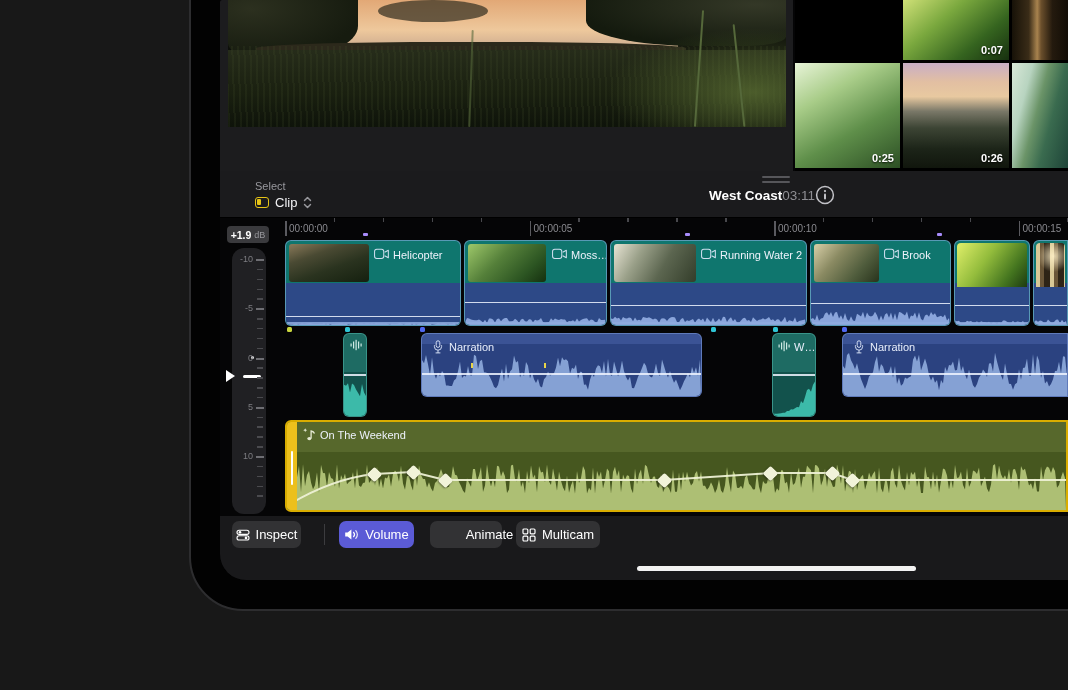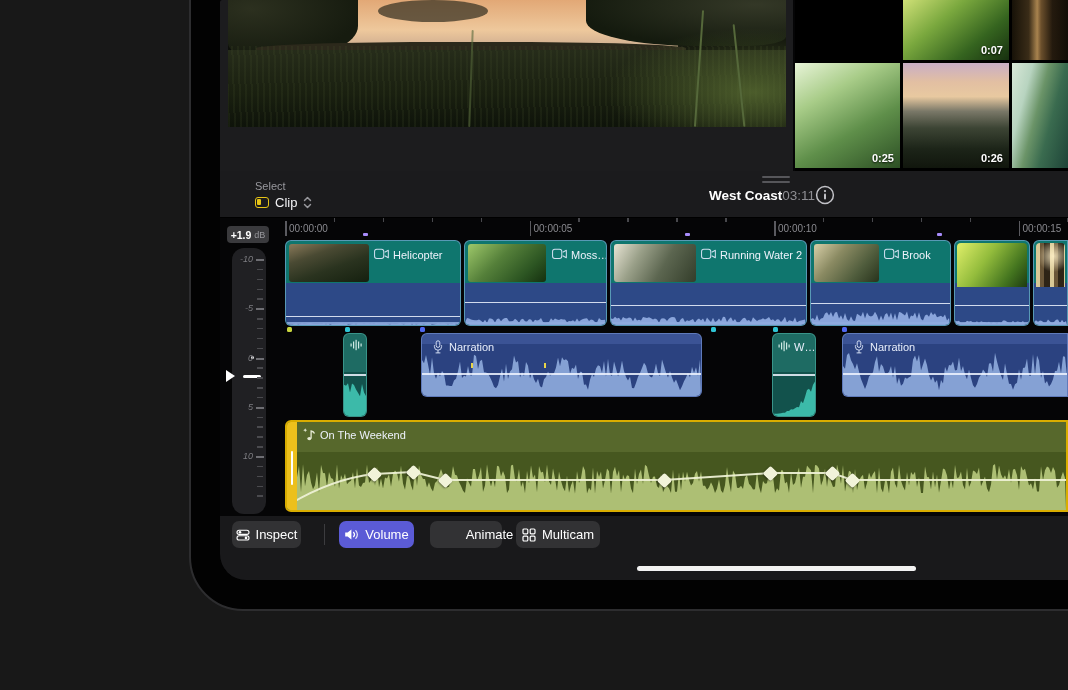--- a/index.html
+++ b/index.html
@@ -66,21 +66,21 @@
   .ticklbl{position:absolute;top:223px;font-size:10px;color:#8a8a8f;}
   .rmark{position:absolute;top:233px;width:5px;height:3px;border-radius:1px;background:#a78bfa;}
   .cmark{position:absolute;top:327px;width:5px;height:5px;border-radius:1.5px;}
   
   .fader-badge{position:absolute;left:7px;top:226px;width:42px;height:17px;background:#3a3a3d;border-radius:4px;
     display:flex;align-items:center;justify-content:center;gap:3px;}
   .fader-val{color:#fff;font-size:10.5px;font-weight:bold;} .fader-unit{color:#98989d;font-size:9px;}
   .fader-panel{position:absolute;left:12px;top:248px;width:34px;height:266px;background:#202023;border-radius:12px;}
   .ftickm{position:absolute;left:25px;width:6px;height:1.5px;background:#4a4a4e;}
   .ftickM{position:absolute;left:24px;width:8px;height:2px;background:#6e6e73;}
-  .ftlbl{position:absolute;left:0;width:21px;text-align:right;font-size:9px;color:#7c7c81;transform:translateY(-5px);font-style:italic;}
+  .ftlbl{position:absolute;left:0;width:21px;text-align:right;font-size:9px;color:#7c7c81;transform:translateY(-5px);}
   .fdot{position:absolute;left:19px;top:108px;width:3px;height:3px;border-radius:50%;background:#e8e8ea;}
   .fhandle{position:absolute;left:11px;top:127px;width:18px;height:2.5px;background:#fff;border-radius:2px;cursor:grab;}
   .fpointer{position:absolute;left:6px;top:370px;width:0;height:0;border-top:6px solid transparent;
     border-bottom:6px solid transparent;border-left:9px solid #fff;}
   
   .clip{position:absolute;border-radius:6px;box-sizing:border-box;overflow:hidden;cursor:pointer;}
   .vclip{top:240px;height:86px;background:#0f766e;border:1px solid rgba(150,182,240,.55);}
   .aclip{top:333px;height:64px;background:#3b5395;border:1px solid rgba(140,170,230,.45);}
   .tclip{top:333px;height:84px;background:#1e6b63;border:1px solid rgba(90,200,185,.45);}
   .mclip{top:420px;height:92px;background:#57682c;border:2px solid #d9ad00;}

